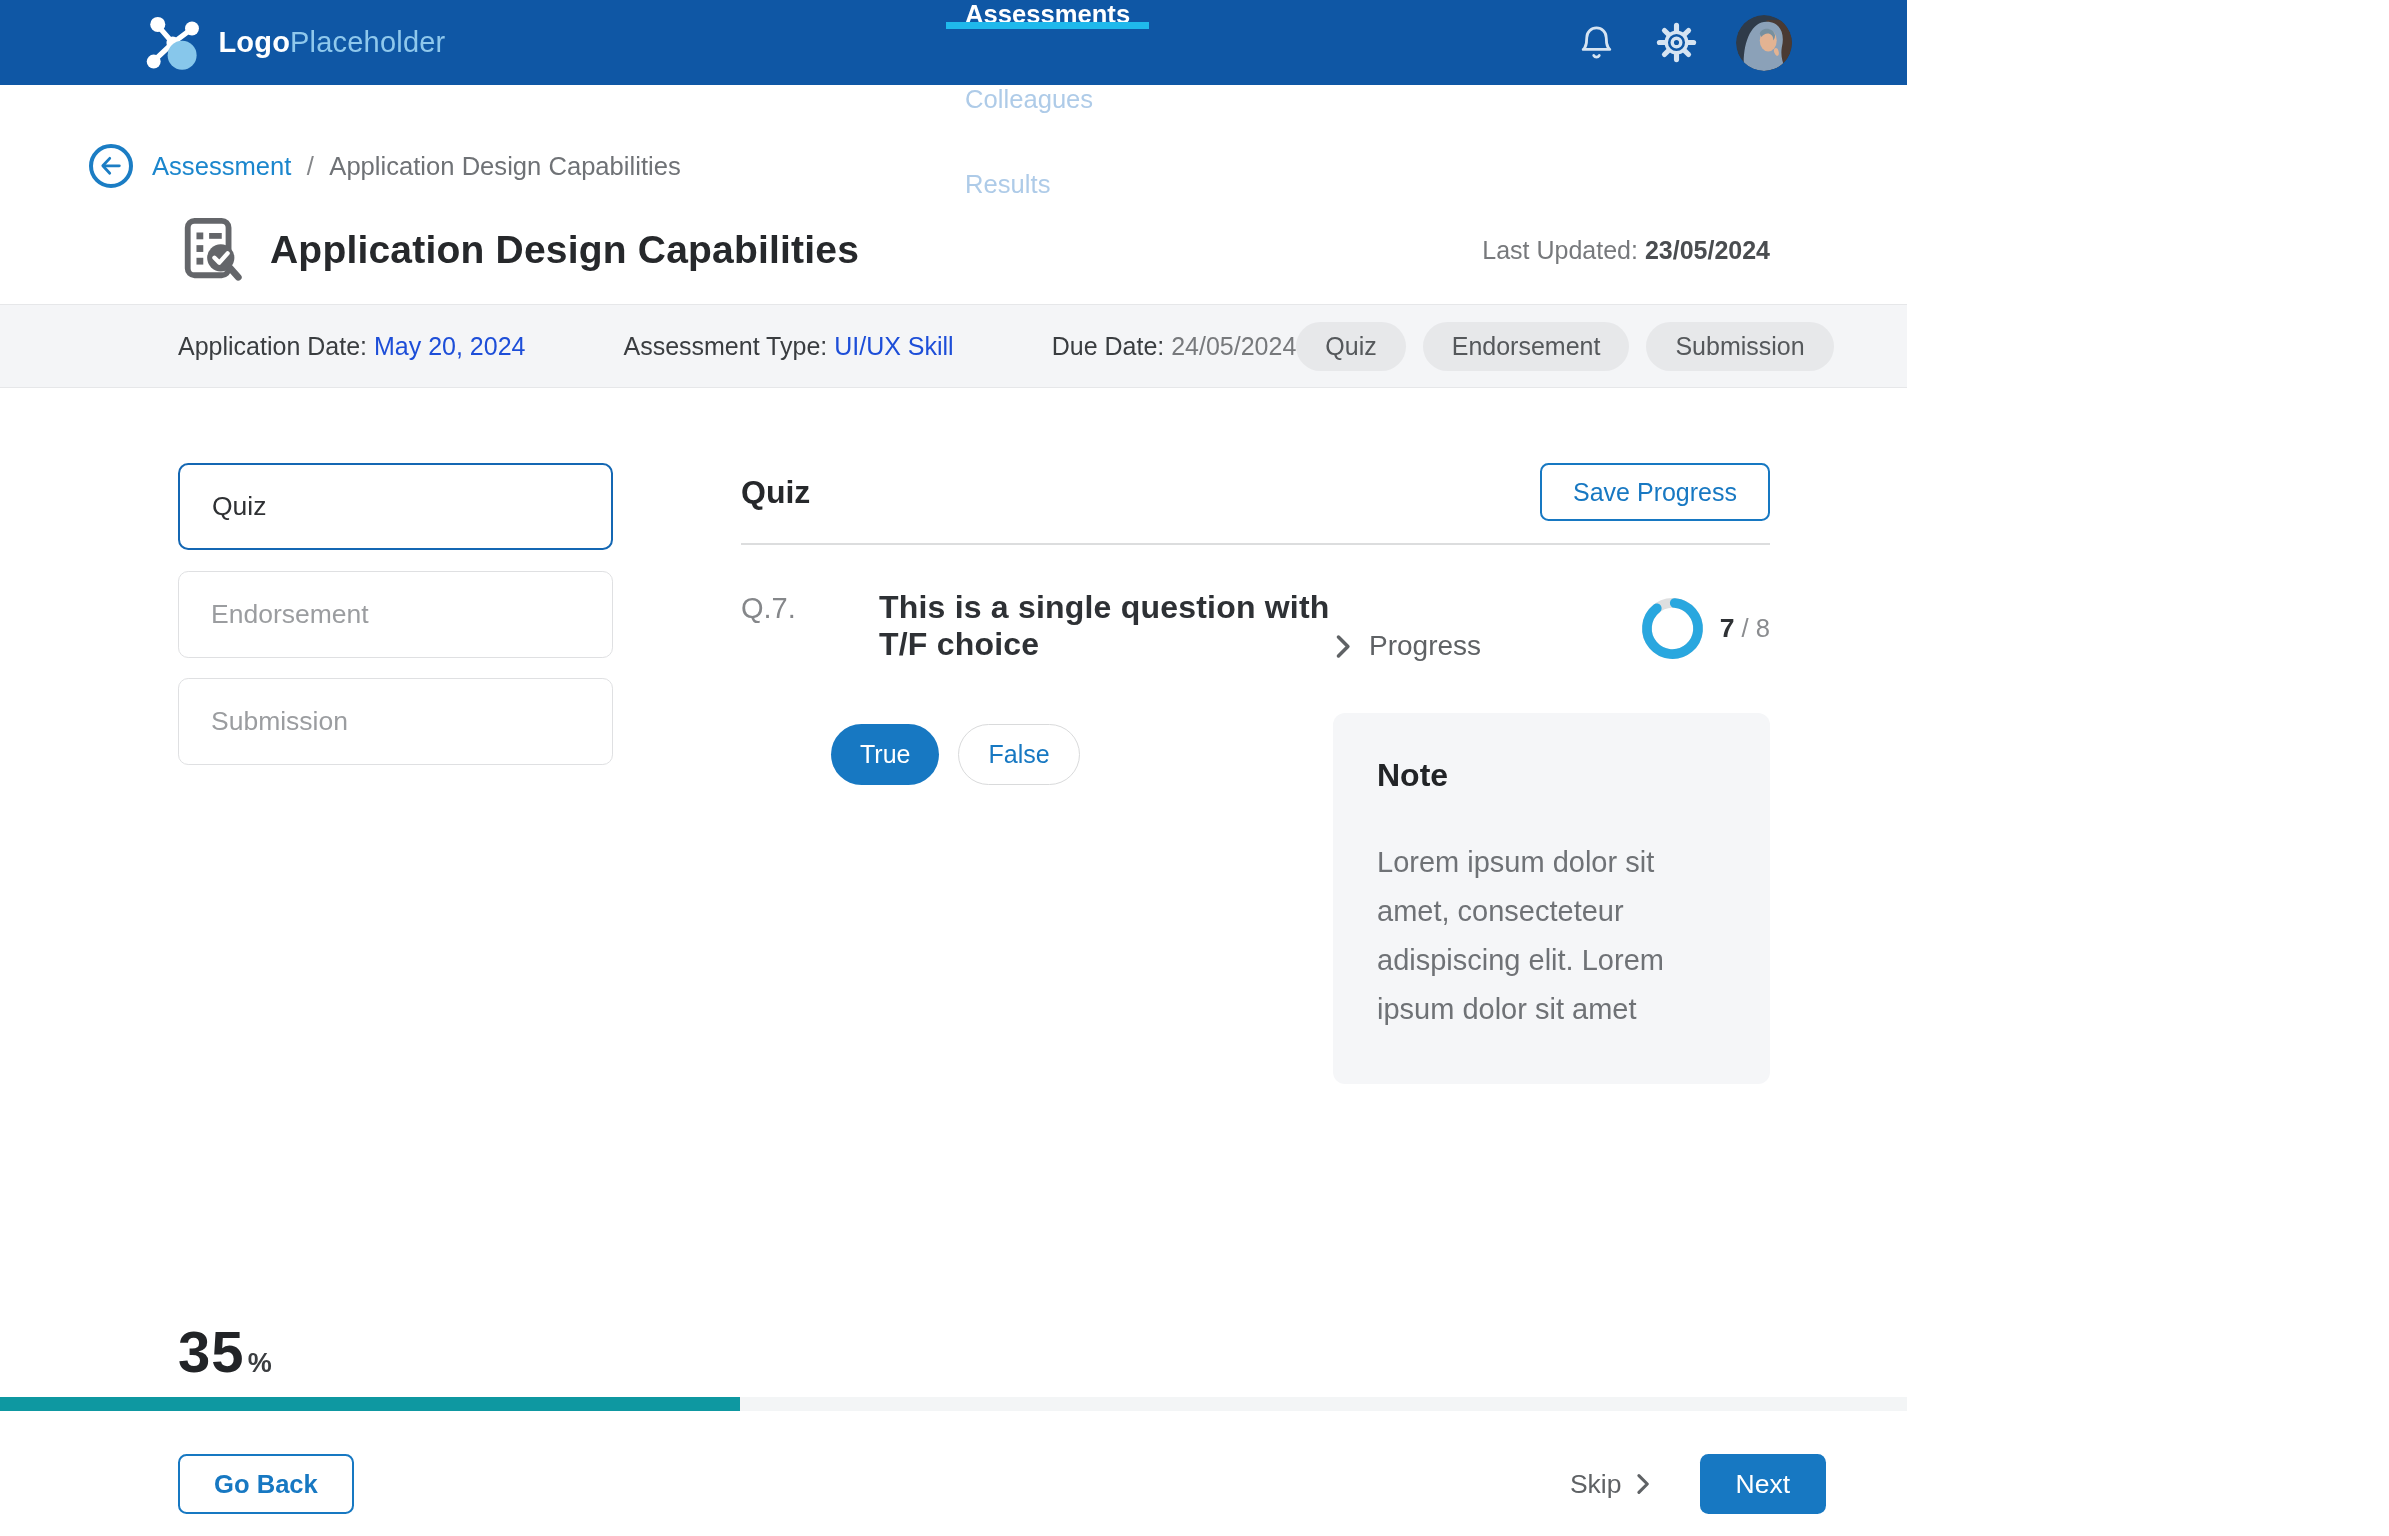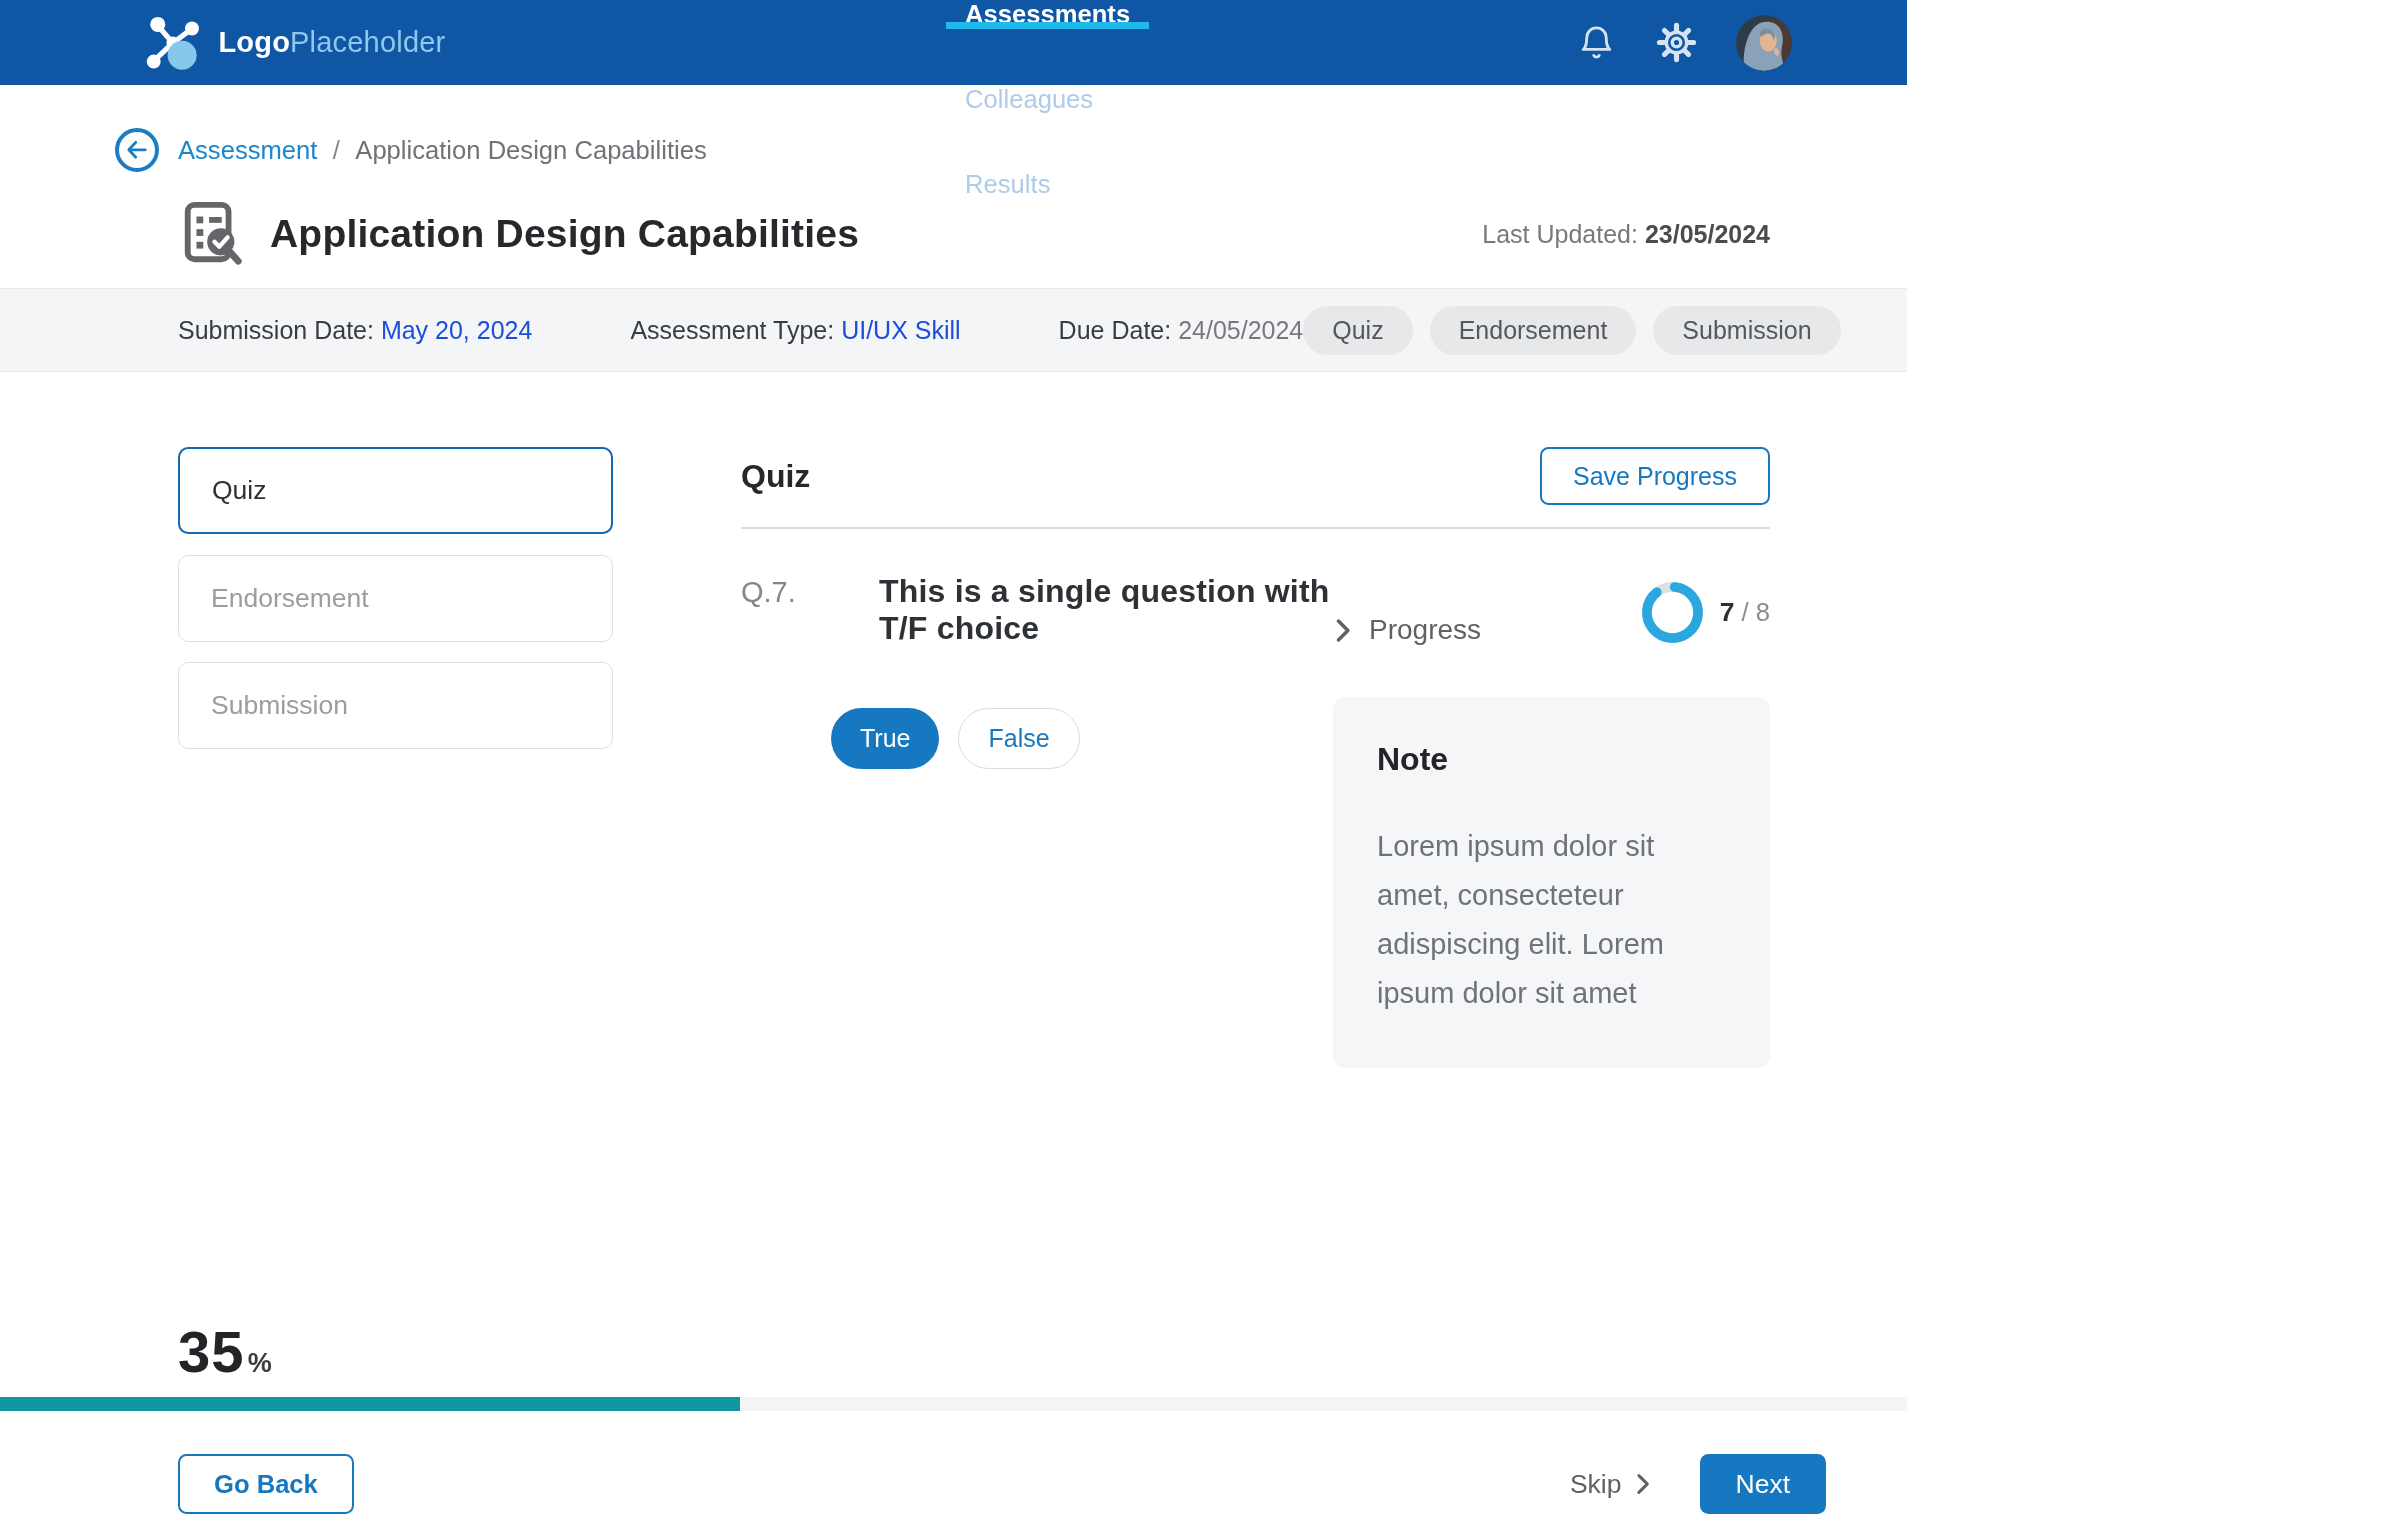--- a/index.html
+++ b/index.html
@@ -16,21 +16,21 @@
   .logo-text .light { color:#8fc8ec; font-weight:400; }
   .nav-links { position:absolute; left:960px; top:0; height:85px; display:flex; align-items:stretch; gap:56px;flex-direction:column; }
   .nav-link { position:relative; display:flex; align-items:center; font-size:25.6px; color:#aecbe8; cursor:pointer; padding:0 5.1px; }
   .nav-link.active { color:#ffffff; font-weight:700; }
   .nav-link.active .nav-underline { position:absolute; left:-13.7px; right:-13.7px; bottom:0; height:6.8px; background:#1fb9ec; }
   .nav-right { margin-left:auto; display:flex; align-items:center; gap:39px; }
   .icon-btn { width:41px; height:41px; display:flex; align-items:center; justify-content:center; cursor:pointer; }
   .avatar { width:56px; height:56px; border-radius:50%; overflow:hidden; cursor:pointer; }
 
   
-  .breadcrumb-row { margin-top:43px; padding:0 137px 0 115px; display:flex; align-items:center; height:44px; }
+  .breadcrumb-row { margin-top:59px; padding:0 137px 0 89px; display:flex; align-items:center; height:44px; }
   .back-btn { width:44px; height:44px; border-radius:50%; border:4.3px solid #1b7dc4; display:flex; align-items:center; justify-content:center; cursor:pointer; background:#fff; flex:0 0 auto; }
   .breadcrumb { margin-left:19px; display:flex; align-items:center; gap:15.4px; font-size:25.6px; }
   .crumb-link { color:#1b86cd; cursor:pointer; }
   .crumb-sep { color:#85878a; }
   .crumb-current { color:#6f7276; }
 
   
   .title-row { margin-top:27px; padding:0 137px 0 178px; display:flex; align-items:center; }
   .title-icon { width:70px; height:70px; flex:0 0 auto; }
   .page-title { margin-left:22px; font-size:39px; font-weight:700; color:#26282b; letter-spacing:0.2px; }
@@ -200,21 +200,21 @@
     </svg>
     <h1 class="page-title">Application Design Capabilities</h1>
     <div class="last-updated">
       <span>Last Updated:</span>
       <b>23/05/2024</b>
     </div>
   </div>
 
   <div class="meta-bar">
     <div class="meta-item">
-      <span>Submission Date:</span>
+      <span>Application Date:</span>
       <span class="v-blue">May 20, 2024</span>
     </div>
     <div class="meta-sep"></div>
     <div class="meta-item">
       <span>Assessment Type:</span>
       <span class="v-blue">UI/UX Skill</span>
     </div>
     <div class="meta-sep"></div>
     <div class="meta-item">
       <span>Due Date:</span>

